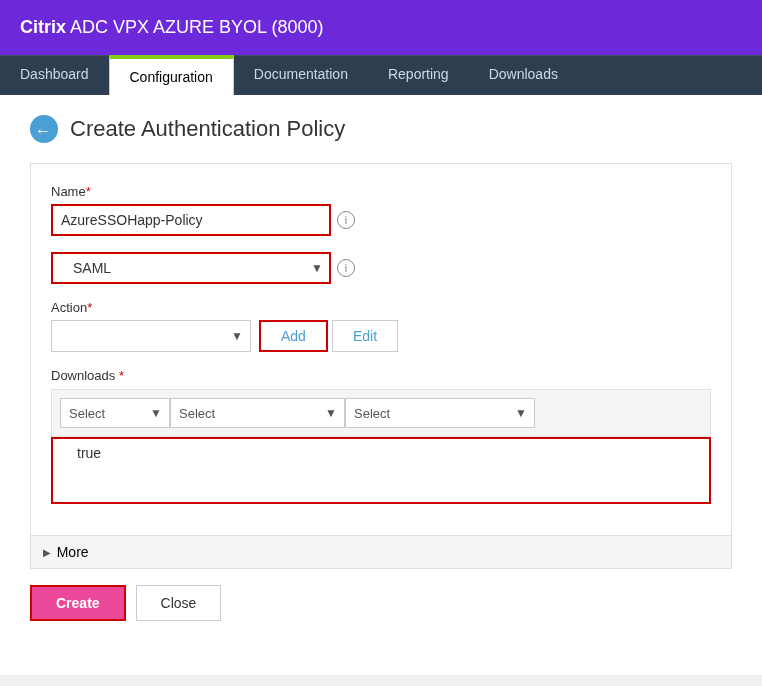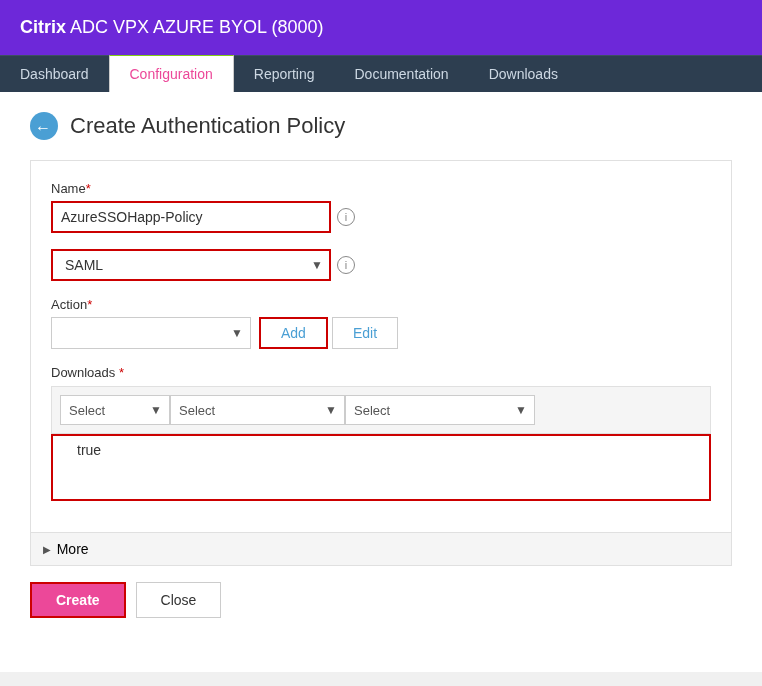--- a/index.html
+++ b/index.html
@@ -36,23 +36,23 @@
     }
     .nav-item {
       color: #cdd8e3;
       padding: 10px 20px;
       cursor: pointer;
       font-size: 14px;
       text-decoration: none;
       display: inline-block;
     }
     .nav-item.active {
-      color: #ec4899;
-      background: white;
-      border-top: 1px solid #84cc16;
+      color: #000000;
+      background: white;
+      border-top: 4px solid #84cc16;
       border-left: 1px solid #ccc;
       border-right: 1px solid #ccc;
       margin-top: -1px;
     }
 
     
     .content {
       background: white;
       margin: 0;
       padding: 20px 30px 30px 30px;
@@ -136,21 +136,21 @@
     }
 
     .select-wrapper {
       display: inline-block;
       position: relative;
     }
     .form-select {
       width: 280px;
       height: 32px;
       border: 2px solid #cc0000;
-      padding: 4px 12px;
+      padding: 4px 20px;
       font-size: 14px;
       outline: none;
       color: #333;
       appearance: none;
       background: white;
       cursor: pointer;
       padding-right: 28px;
     }
     .select-arrow {
       position: absolute;
@@ -305,22 +305,22 @@
 
 <div class="header">
   <div class="header-title">
     <span class="bold">Citrix</span><span> ADC VPX AZURE BYOL (8000)</span>
   </div>
 </div>
 
 <div class="nav">
   <a class="nav-item">Dashboard</a>
   <a class="nav-item active">Configuration</a>
+  <a class="nav-item">Documentation</a>
   <a class="nav-item">Reporting</a>
-  <a class="nav-item">Documentation</a>
   <a class="nav-item">Downloads</a>
 </div>
 
 <div class="content">
 
   <div class="page-title-row">
     <div class="back-btn">
       <span class="back-btn-arrow">←</span>
     </div>
     <h1 class="page-title">Create Authentication Policy</h1>

